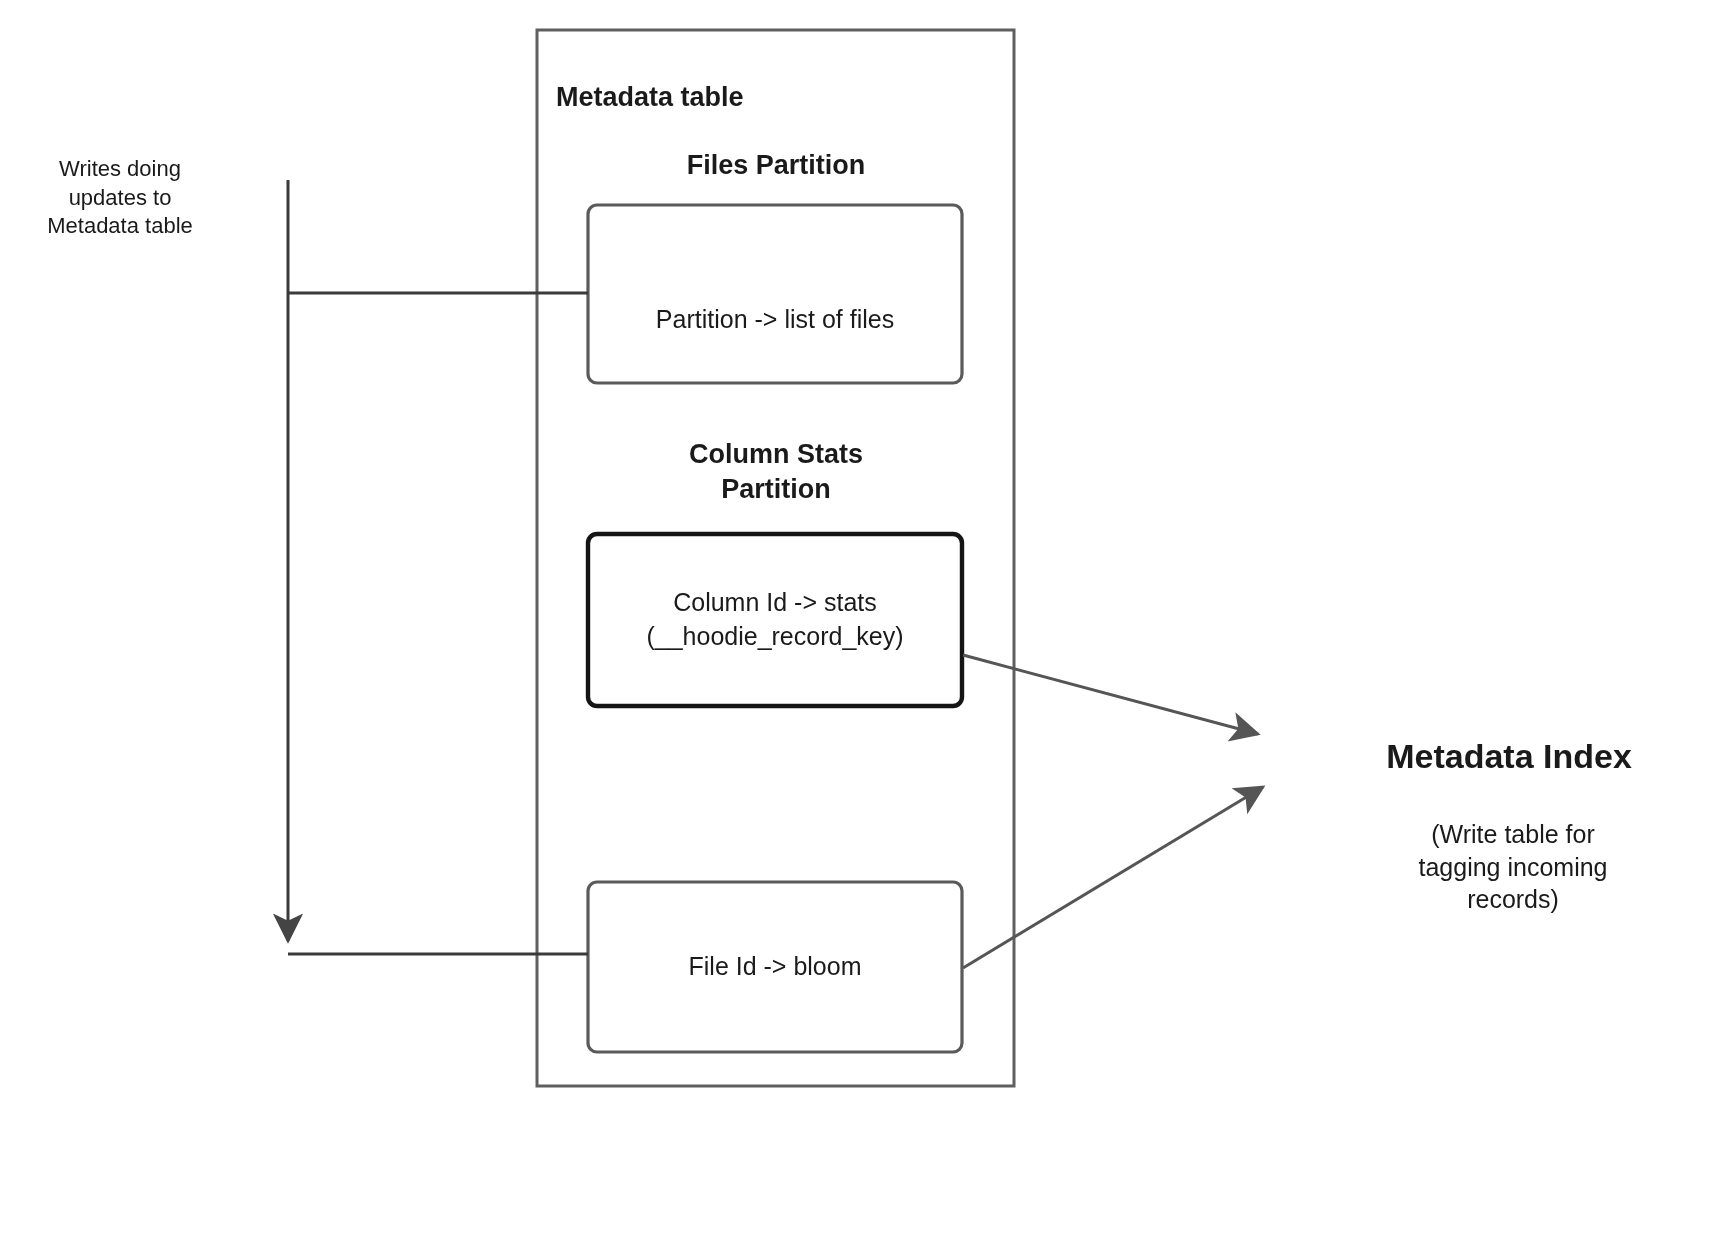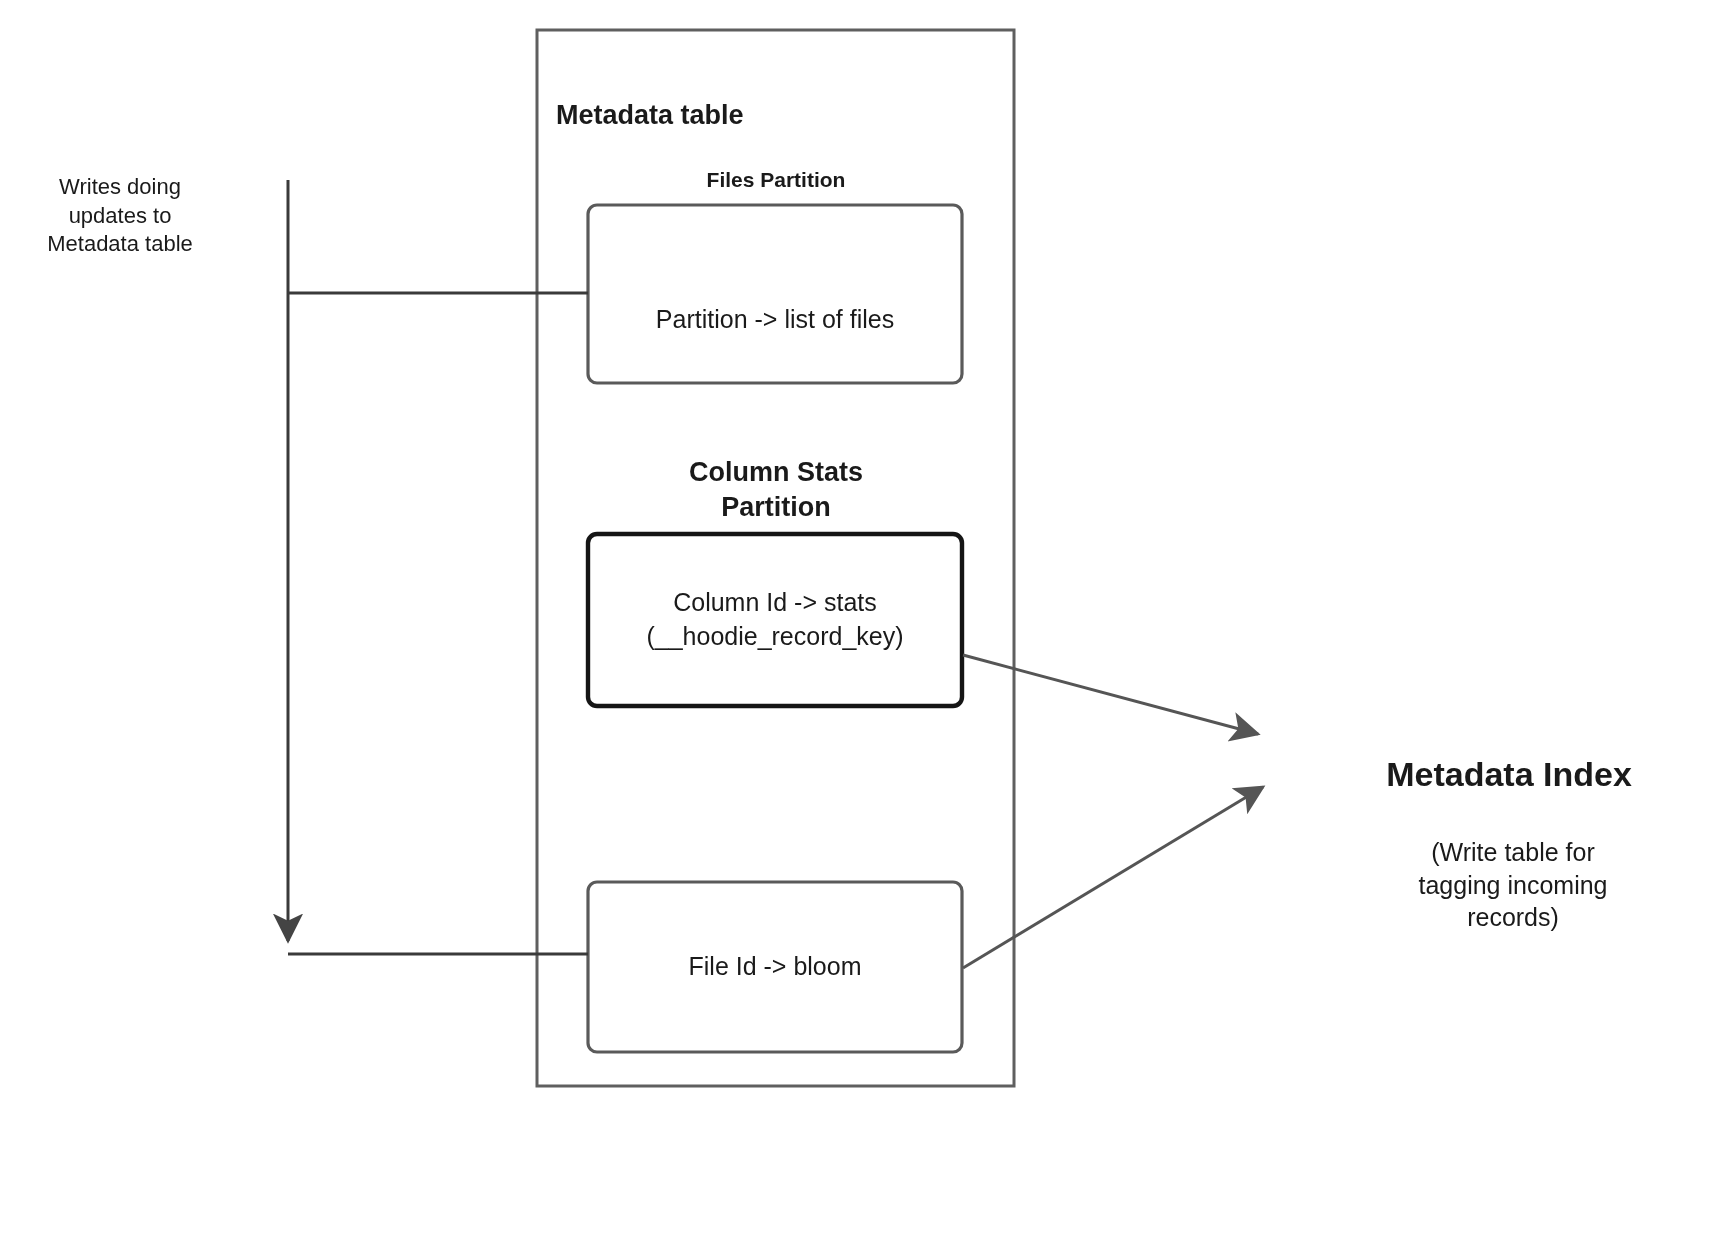--- a/index.html
+++ b/index.html
@@ -22,21 +22,20 @@
     top: 0;
     width: 1718px;
     height: 1244px;
     pointer-events: none;
   }
   .txt {
     position: absolute;
     text-align: center;
     line-height: 1.30;
     white-space: pre-line;
-    margin-top: 18px;
   }
   .bold {
     font-weight: bold;
   }
 
   
   #writes-caption {
     left: 6px;
     top: 155px;
     width: 228px;
@@ -51,21 +50,21 @@
     width: 340px;
     text-align: left;
     font-size: 27px;
   }
 
   
   #files-partition-title {
     left: 592px;
     top: 148px;
     width: 368px;
-    font-size: 21px;
+    font-size: 27px;
   }
   #colstats-partition-title {
     left: 592px;
     top: 437px;
     width: 368px;
     font-size: 27px;
   }
   #bloom-partition-title {
     left: 592px;
     top: 787px;

